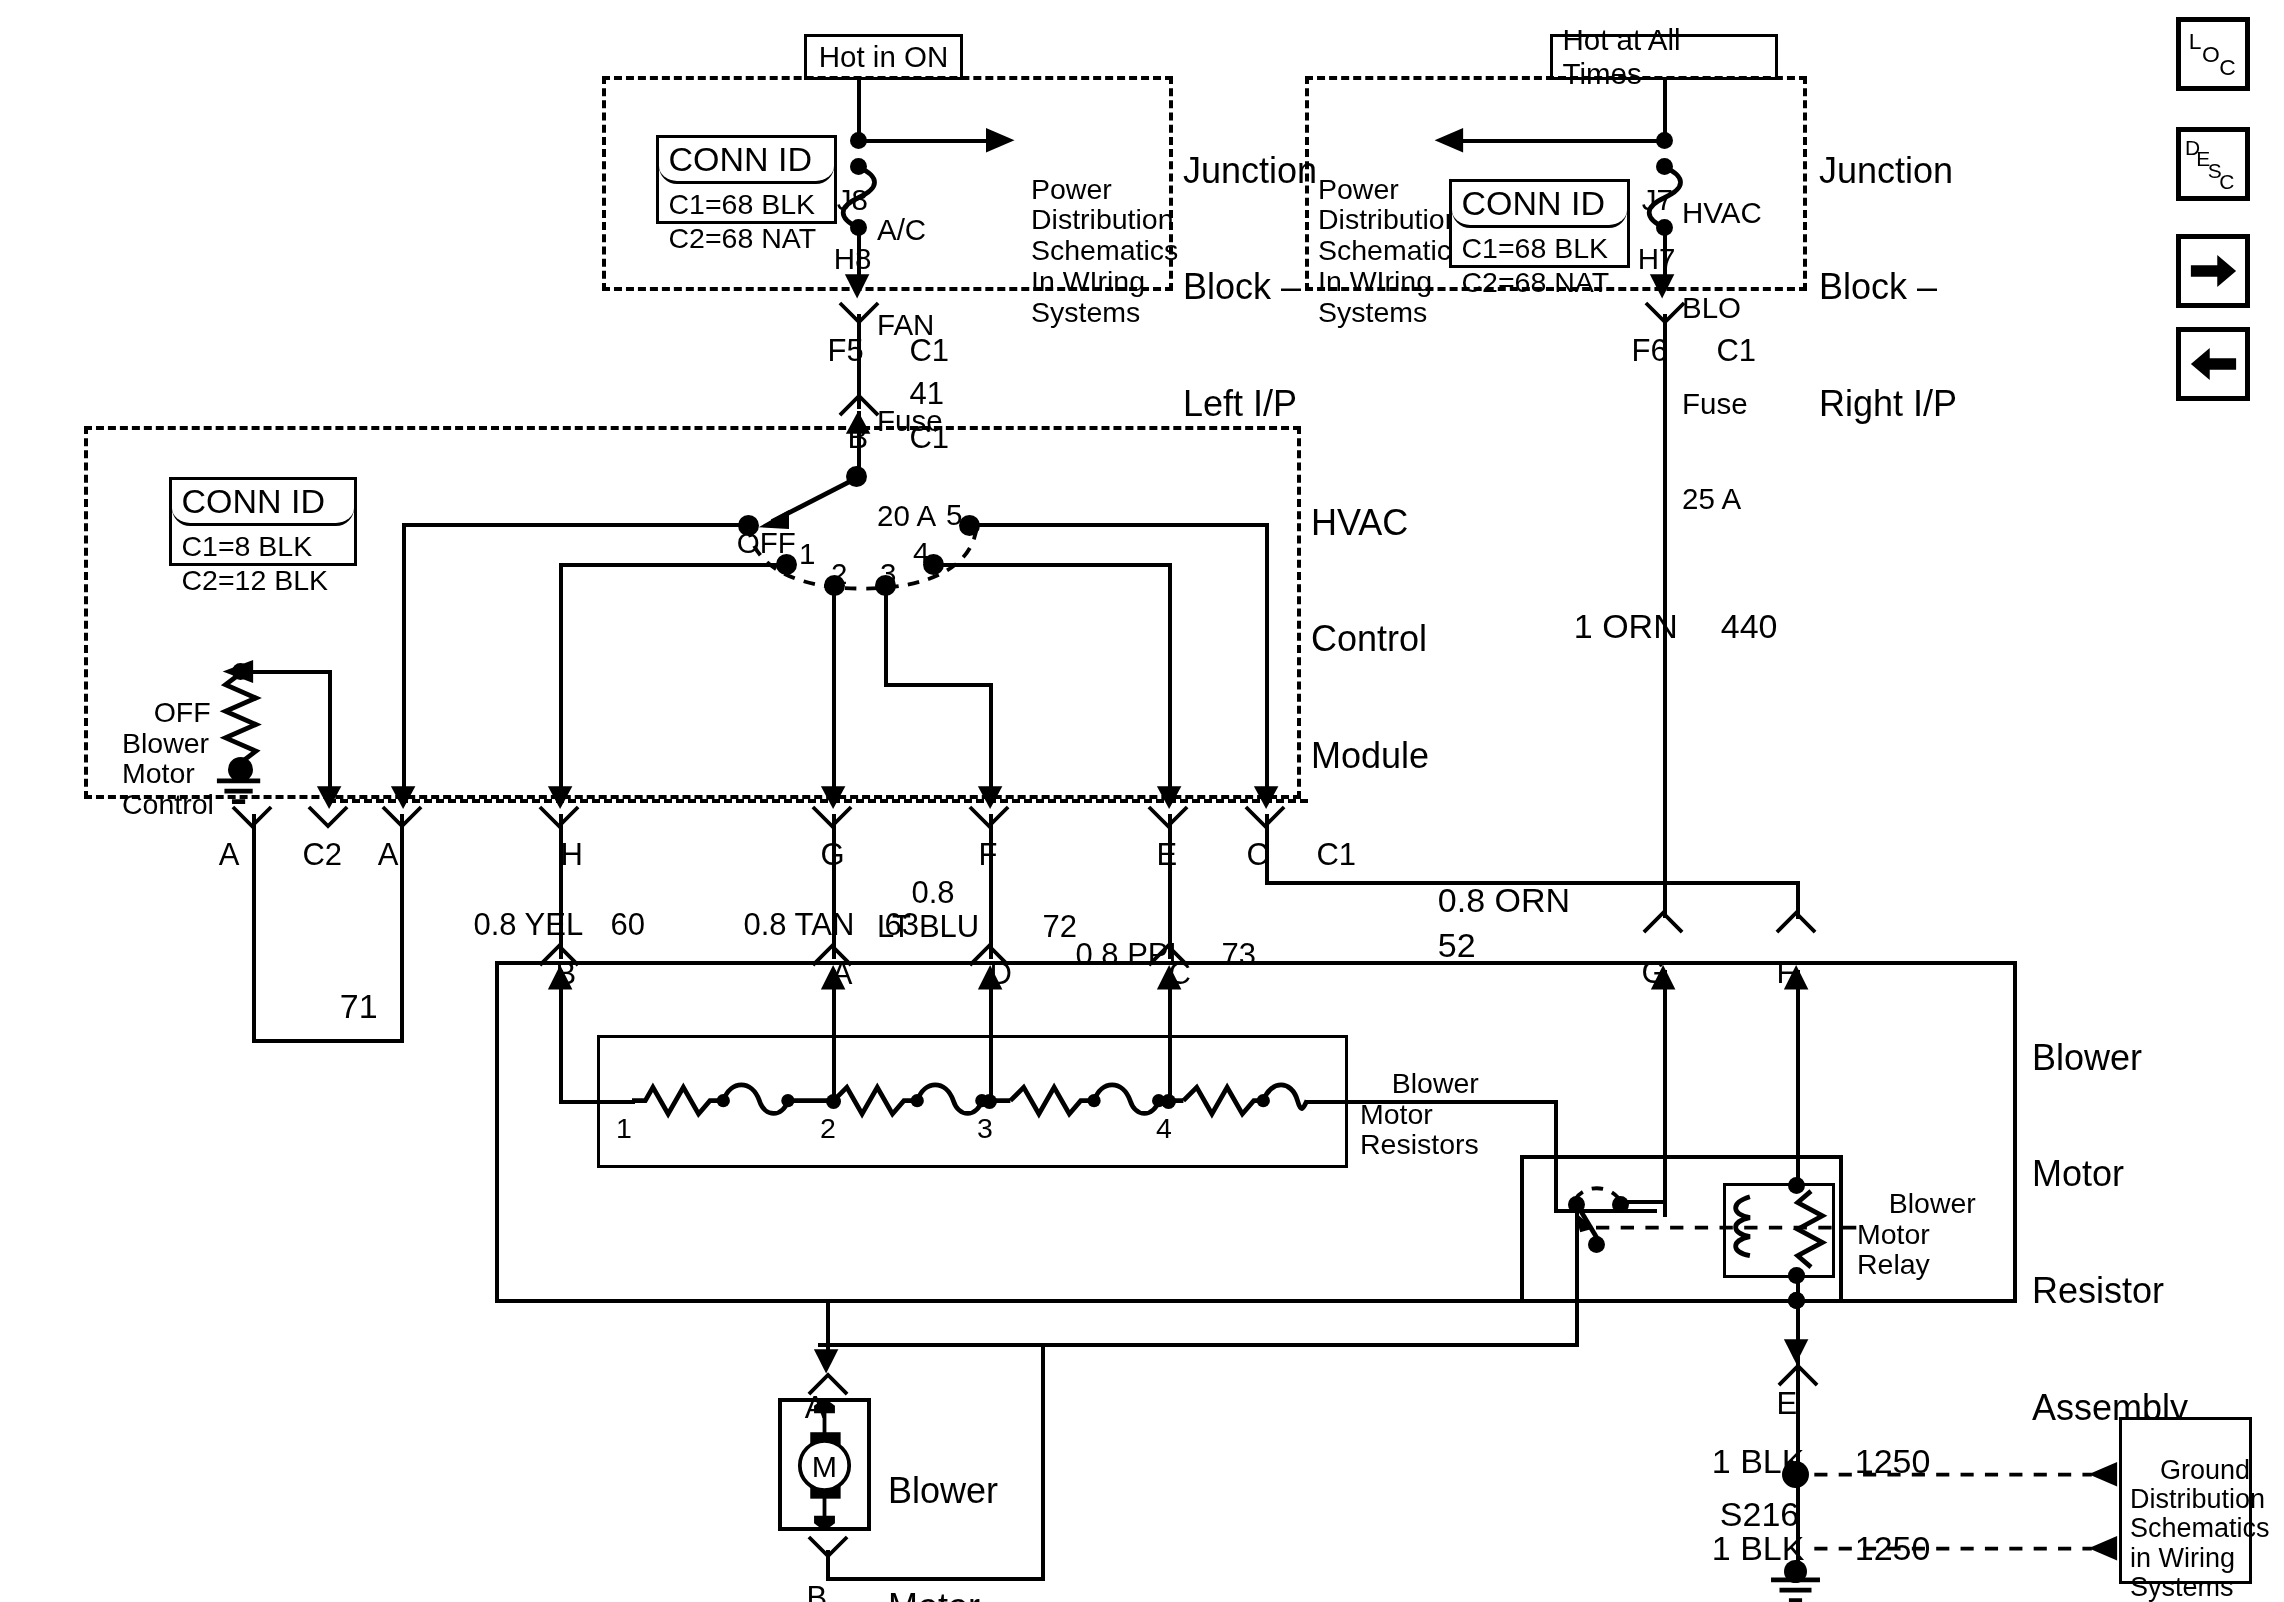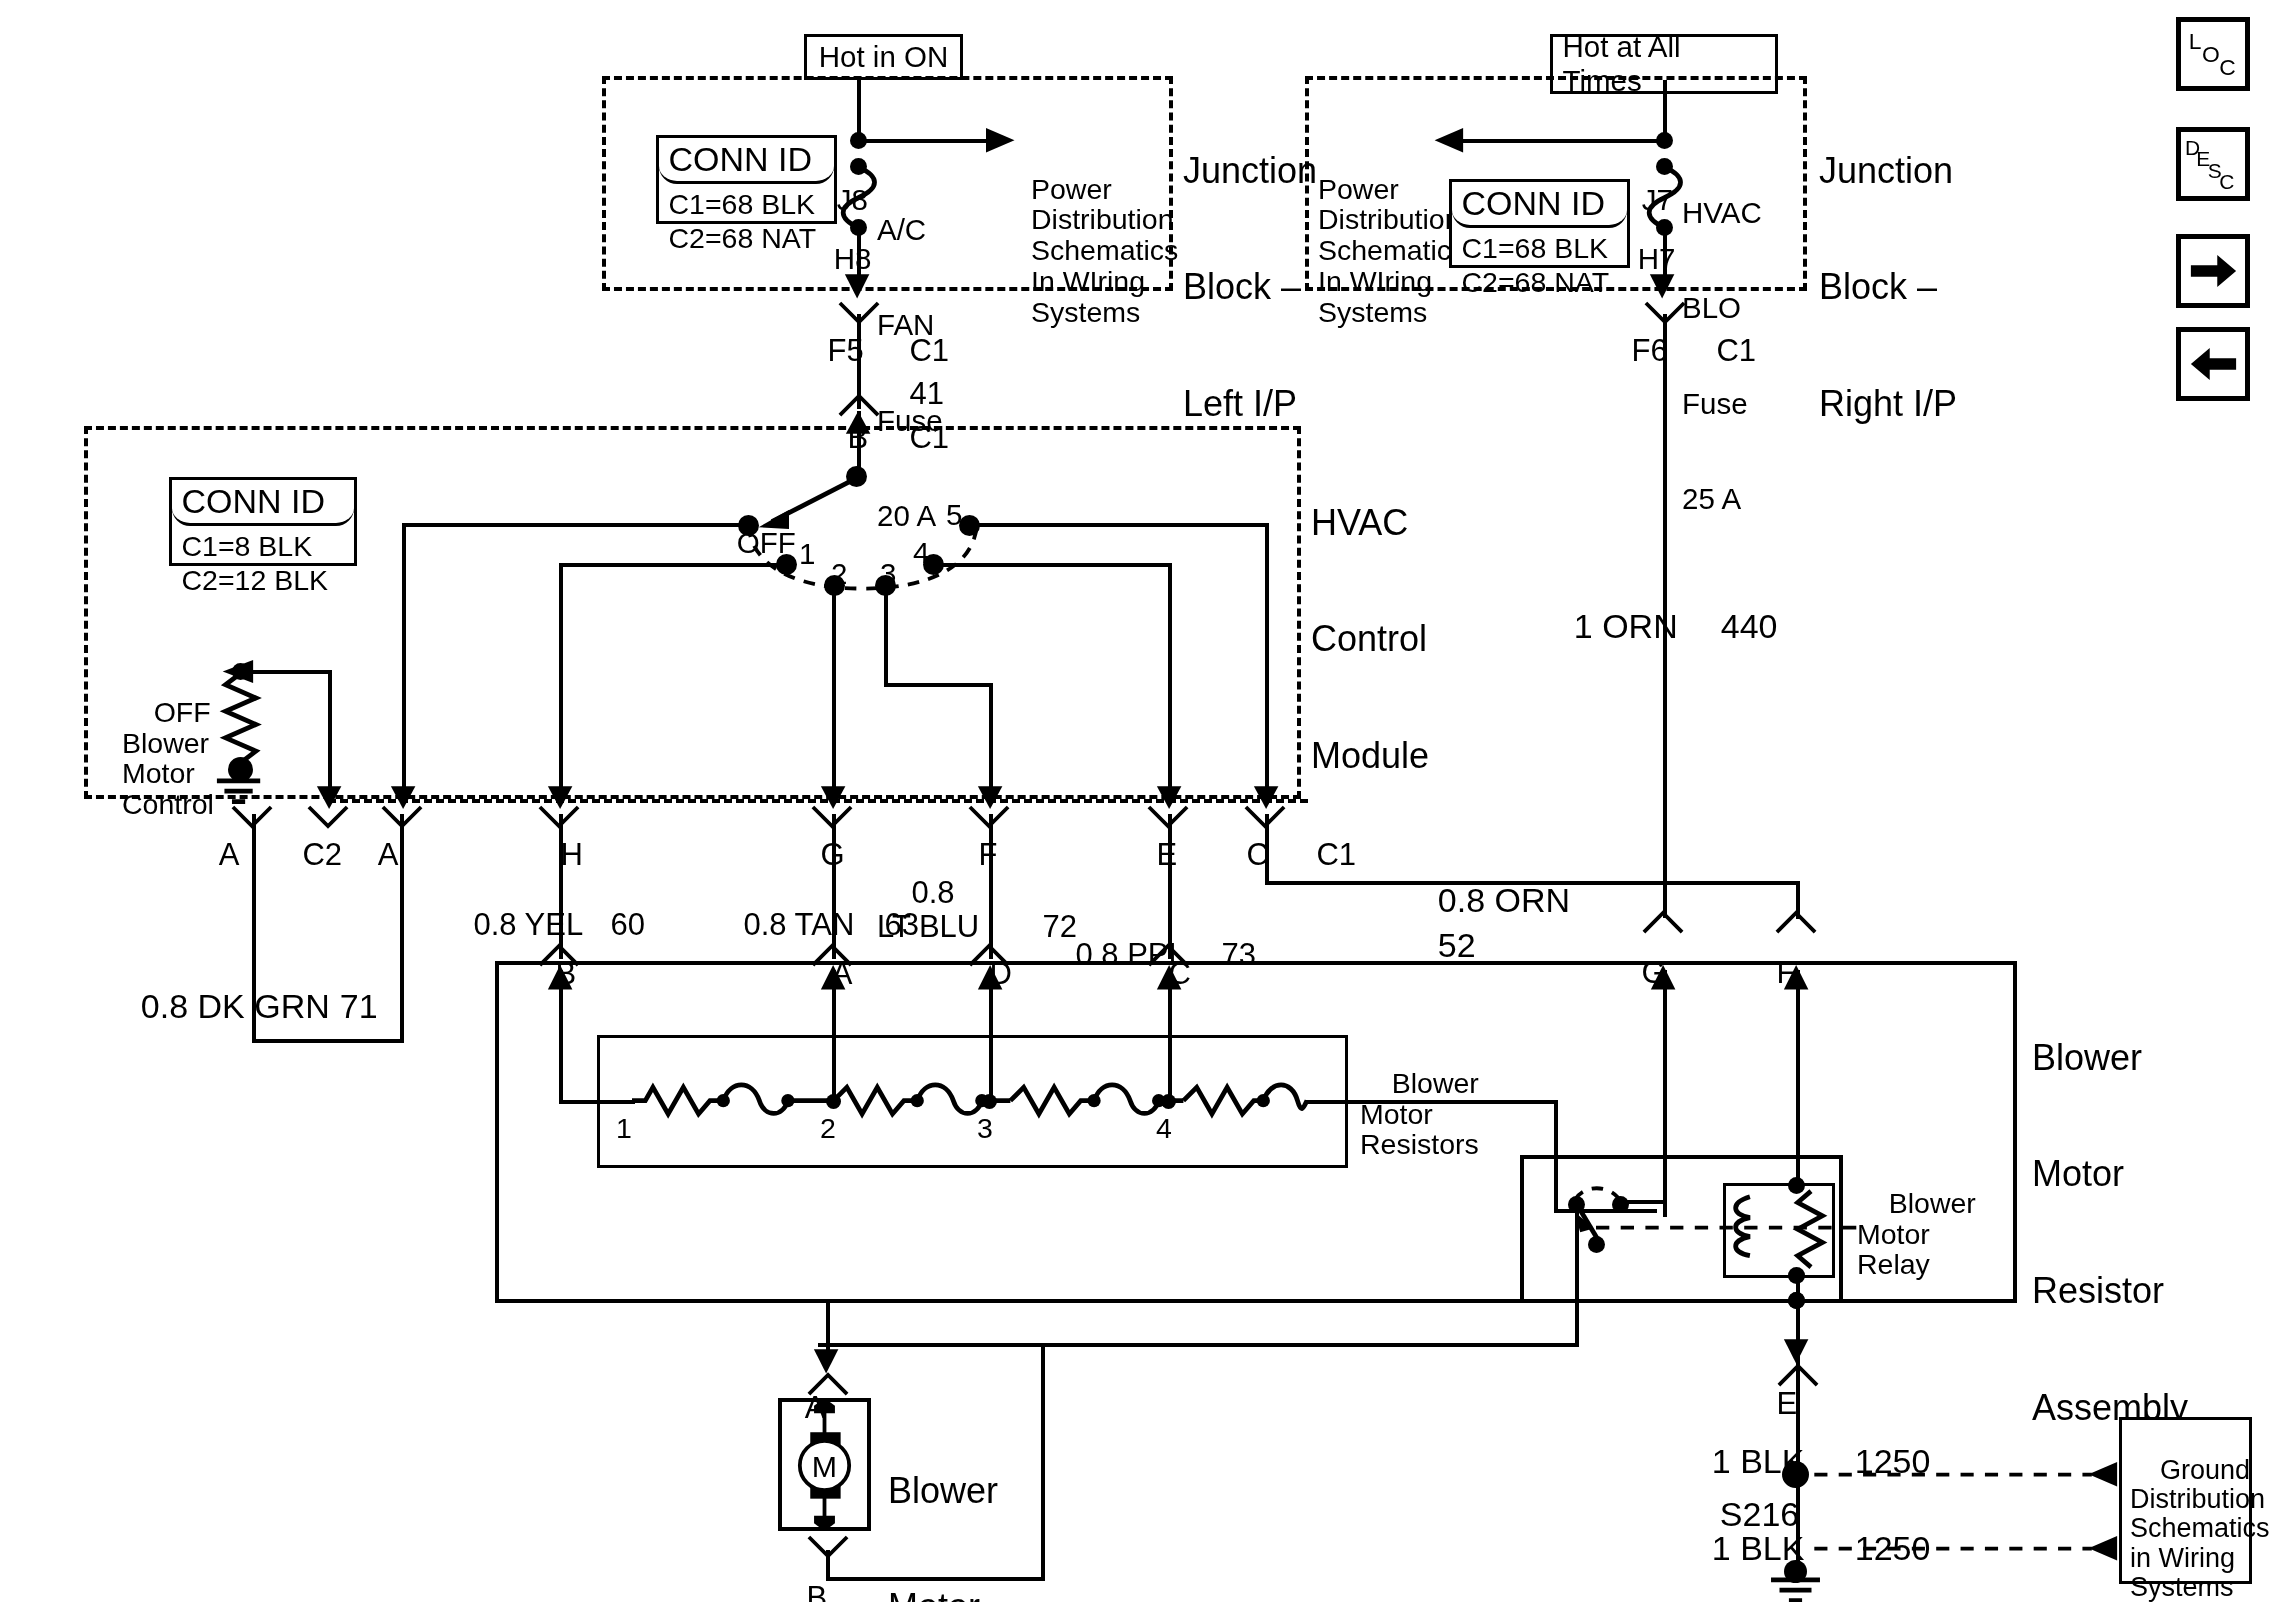--- a/index.html
+++ b/index.html
@@ -155,21 +155,21 @@
   <div class="txt t33" style="left:875px;top:344px;">
     <span>41</span>
   </div>
   <div class="txt t33" style="left:813px;top:388px;">
     <span>B</span>
   </div>
   <div class="txt t33" style="left:875px;top:388px;">
     <span>C1</span>
   </div>
 
-  <div class="labelbox" style="left:1550px;top:34px;width:228px;height:60px;">
+  <div class="labelbox" style="left:1550px;top:34px;width:228px;height:46px;">
     <span>Hot at All Times</span>
   </div>
 
   <div class="dashbox" style="left:1305px;top:76px;width:502px;height:215px;"></div>
 
   <div class="txt t38" style="left:1819px;top:74px;">
     <div>Junction</div>
     <div>Block –</div>
     <div>Right I/P</div>
   </div>
@@ -405,23 +405,20 @@
   <div class="txt t33" style="left:1212px;top:805px;">
     <span>C</span>
   </div>
   <div class="txt t33" style="left:1282px;top:805px;">
     <span>C1</span>
   </div>
 
   <div class="wv" style="left:252px;top:814px;height:228px;"></div>
   <div class="wh" style="left:252px;top:1039px;width:152px;"></div>
   <div class="wv" style="left:400px;top:814px;height:228px;"></div>
-  <div class="txt t36" style="left:103px;top:951px;">
-    <span>0.8 DK GRN</span>
-  </div>
   <div class="txt t36" style="left:302px;top:951px;">
     <span>71</span>
   </div>
 
   <div class="wv" style="left:559px;top:814px;height:145px;"></div>
   <svg width="42" height="25" style="left:538px;top:944px;" viewBox="0 0 44 26">
     <path class="sk" d="M2,22 L22,2 L42,22"></path>
   </svg>
   <div class="txt t33" style="left:439px;top:875px;">
     <span>0.8 YEL</span>

